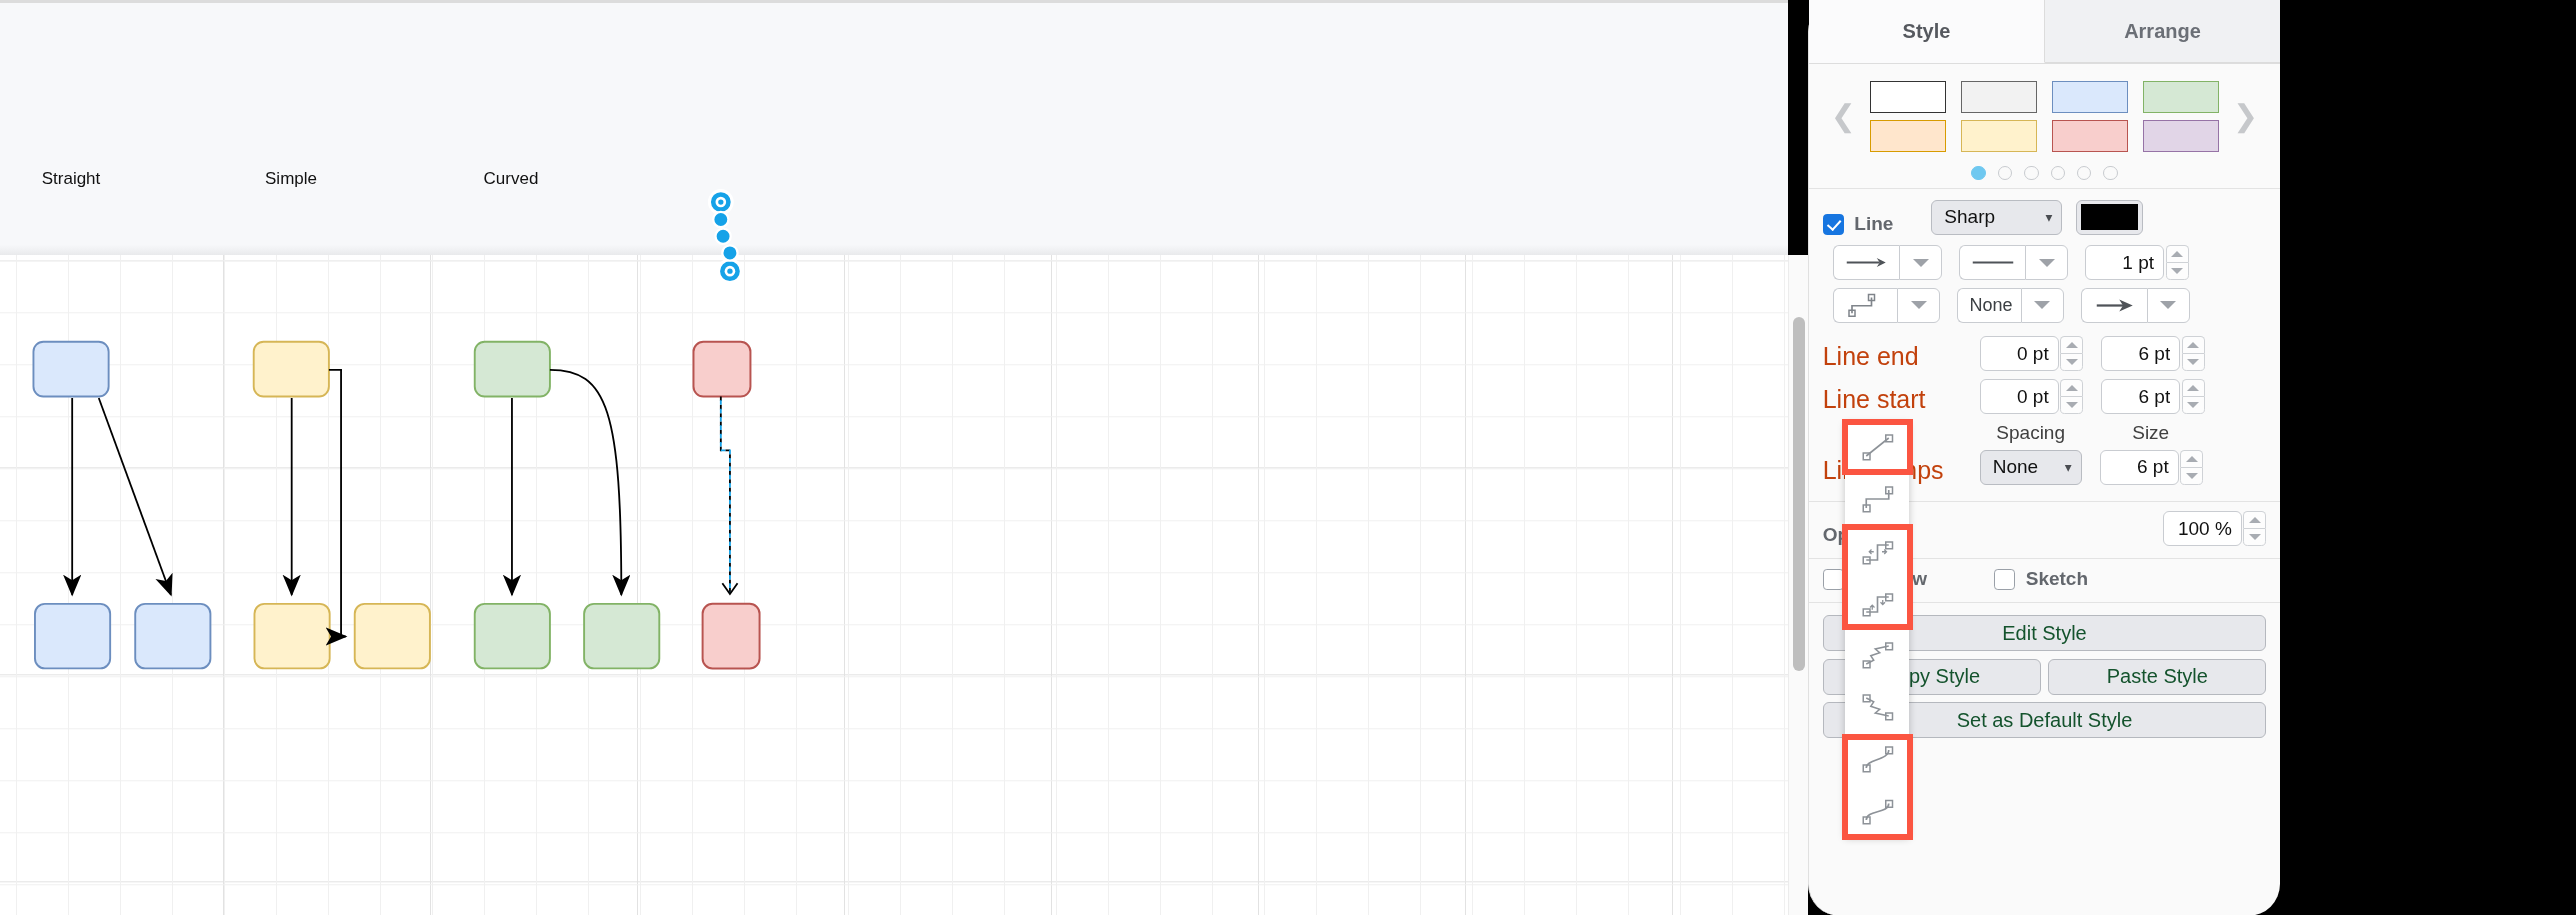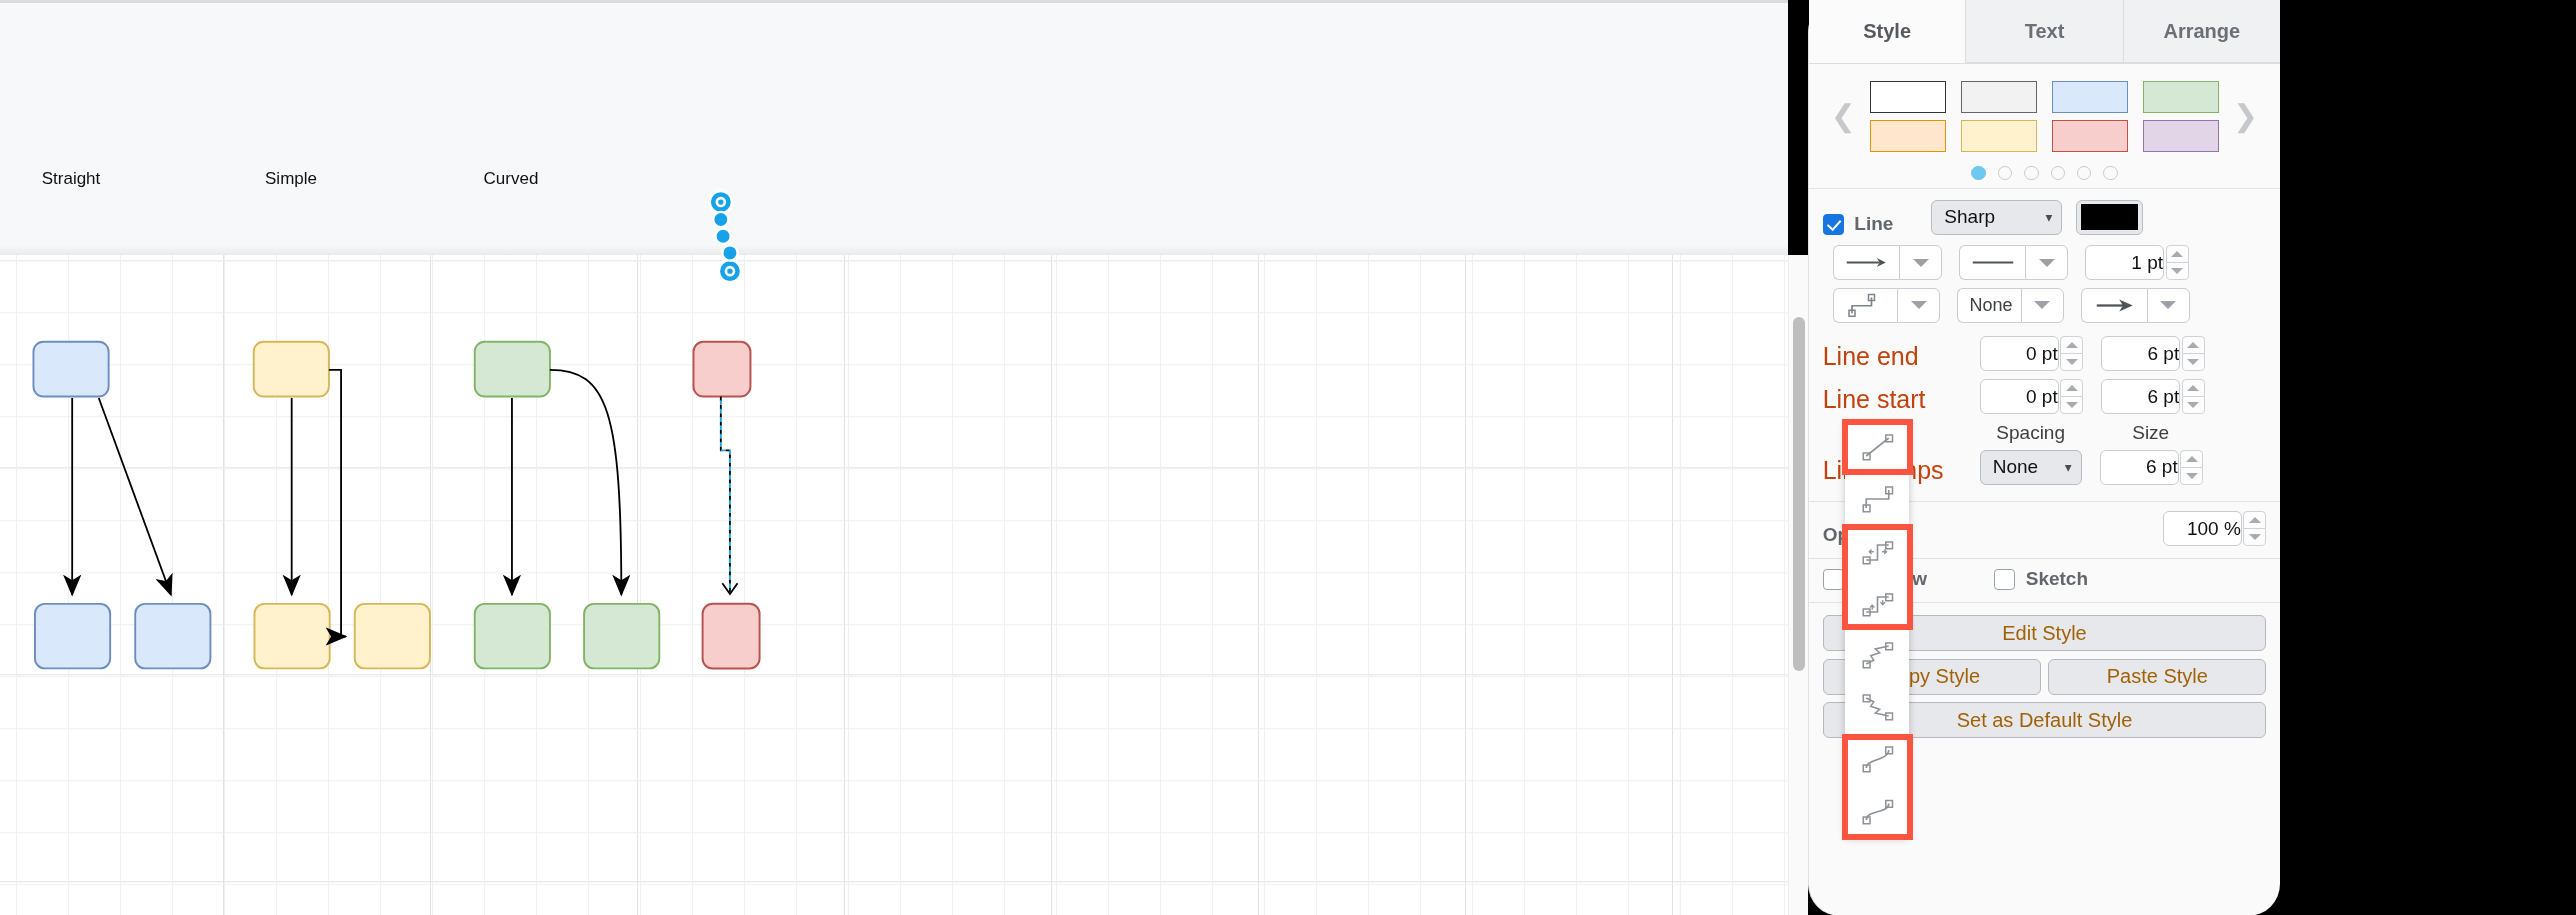--- a/index.html
+++ b/index.html
@@ -126,21 +126,21 @@
   .segbtn .main.txt { font-size: 18px; color: #3c4044; padding: 0 7.6px 0 10.6px; }
   .segbtn .arrow {
     width: 43px; border: 0.8px solid #c9ccd1; border-radius: 0 6px 6px 0; background: #ffffff;
     display: flex; align-items: center; justify-content: center; cursor: pointer;
   }
   .tri-down { width: 0; height: 0; border-left: 8.4px solid transparent; border-right: 8.4px solid transparent; border-top: 8.4px solid #9ea2a8; }
 
   .num { display: flex; height: 35px; }
   .num input {
     width: 79px; height: 35px; border: 0.8px solid #c9ccd1; border-radius: 6px;
-    background: #ffffff; text-align: right; padding-right: 0; font-size: 19px;
+    background: #ffffff; text-align: right; padding-right: 9px; font-size: 19px;
     font-family: "Liberation Sans", sans-serif; color: #111;
   }
   .spin { width: 23px; display: flex; flex-direction: column; margin-left: 1.5px; }
   .spin div {
     flex: 1; border: 0.8px solid #cfd2d6; background: #fdfdfd;
     display: flex; align-items: center; justify-content: center;
   }
   .spin div:first-child { border-radius: 4.6px 4.6px 0 0; border-bottom: none; }
   .spin div:last-child { border-radius: 0 0 4.6px 4.6px; }
   .tri-up-s { width: 0; height: 0; border-left: 6px solid transparent; border-right: 6px solid transparent; border-bottom: 6px solid #a8acb2; }
@@ -150,21 +150,21 @@
   .mini-label { font-size: 19px; color: #404040; }
 
   .divider { border-top: 0.8px solid #e3e3e3; }
 
   #opacity-section { padding: 9px 13.7px; position: relative; }
   #check-section { padding: 9px 13.7px; position: relative; }
   #buttons-section { padding: 12px 13.7px 13.7px 13.7px; position: relative; }
   .bigbtn {
     height: 36px; background: #e7e8ec; border: 0.8px solid #b5b8be; border-radius: 6px;
     display: flex; align-items: center; justify-content: center;
-    font-size: 20px; color: #a16207; cursor: pointer; margin-bottom: 7.6px;
+    font-size: 20px; color: #14532d; cursor: pointer; margin-bottom: 7.6px;
   }
 
   
   #waypoint-menu {
     position: absolute; left: 1845px; top: 421px;
     width: 64px;
     background: #ffffff;
     box-shadow: 0 1.5px 7.6px rgba(0,0,0,.22);
     z-index: 50;
   }
@@ -242,21 +242,20 @@
   </div>
 
   <div id="v-scroll-track">
     <div id="v-scroll-thumb"></div>
   </div>
 
   <div id="format-panel">
 
     <div id="panel-tabs">
       <div class="panel-tab active">Style</div>
-      <div class="panel-tab">Text</div>
       <div class="panel-tab">Arrange</div>
     </div>
 
     <div id="palette-section">
       <div id="palette-row">
         <div class="chevron">❮</div>
         <div id="swatch-grid">
           <div class="swatch" style="background:#ffffff;border-color:#333333;"></div>
           <div class="swatch" style="background:#f2f2f2;border-color:#666666;"></div>
           <div class="swatch" style="background:#dae8fc;border-color:#6c8ebf;"></div>

